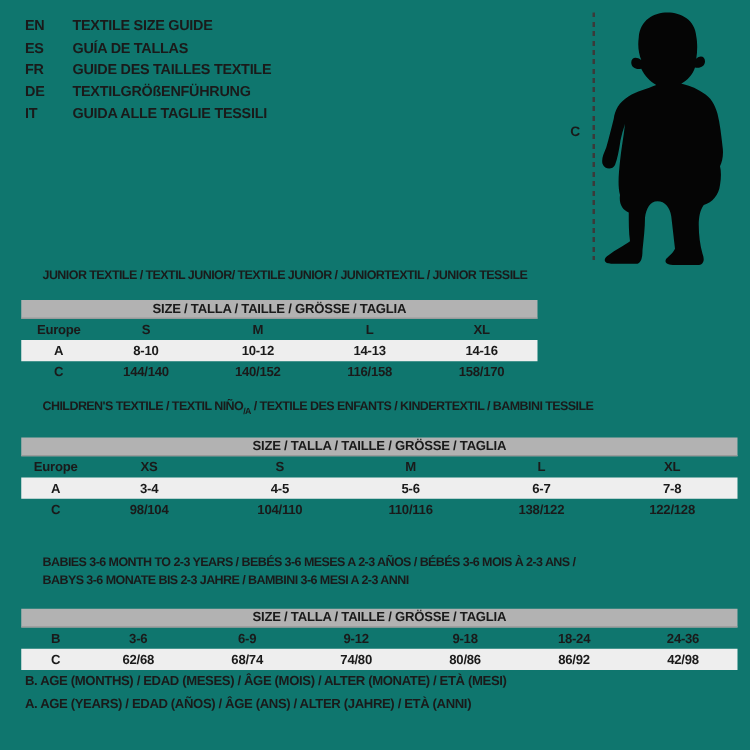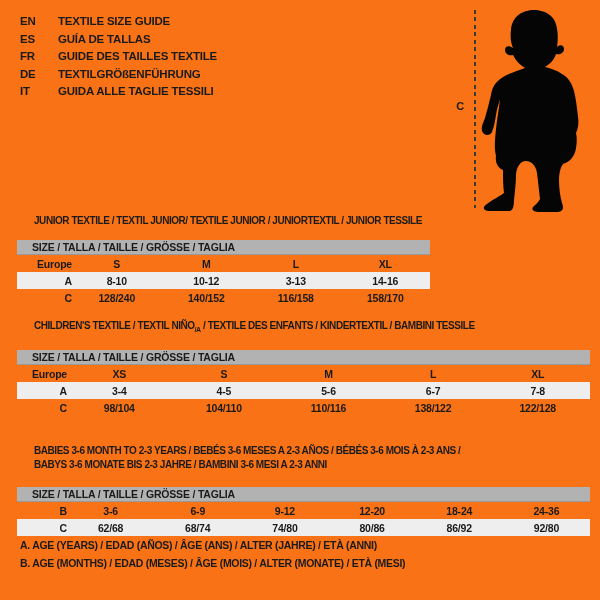--- a/index.html
+++ b/index.html
@@ -1,17 +1,17 @@
 <!DOCTYPE html>
 <html style="--header_bar: #b2b2b2; --alt_row: #eeeeee; --text: #1a1a1a; --silhouette: #050505;"><head>
 <meta charset="utf-8">
 <style>
   html,body{margin:0;padding:0;background:#fff;}
   .page{
-    position:relative;width:600px;height:600px;background:#f97316;overflow:hidden;
+    position:relative;width:600px;height:600px;background:#0f766e;overflow:hidden;
     font-family:"Liberation Sans",sans-serif;font-weight:700;
     color:var(--text,#1a1a1a);letter-spacing:-0.2px;
   }
   
   .lang-list{position:absolute;left:20px;top:13px;}
   .lang-row{display:grid;grid-template-columns:38px auto;height:17.5px;line-height:17.5px;font-size:11.5px;}
   
   .figure{position:absolute;left:0;top:0;}
   .measure-label{position:absolute;left:452px;top:100px;width:16px;text-align:center;font-size:11px;}
   .dash-line{
@@ -26,28 +26,28 @@
   #block2{left:17px;top:319px;width:573px;}
   #block3{left:17px;top:444px;width:573px;}
   .tbl-title{margin:0 0 0 17px;font-size:10px;letter-spacing:-0.45px;line-height:14px;white-space:nowrap;}
   .sub{font-size:7px;vertical-align:sub;}
   #block1 .size-table{margin-top:12px;}
   #block2 .size-table{margin-top:13px;}
   #block3 .size-table{margin-top:15px;}
   .size-table{width:100%;}
   .hdr{
     background:var(--header_bar,#b2b2b2);height:14px;line-height:14px;
-    padding-left:15px;font-size:10.5px;border-bottom:1px solid #999;white-space:nowrap;
+    padding-left:0;font-size:10.5px;border-bottom:1px solid #999;white-space:nowrap;text-align:center;
   }
   .row{display:grid;height:17px;align-items:center;font-size:10.5px;text-align:center;}
   .row.alt{background:var(--alt_row,#eeeeee);}
   .t1 .row{grid-template-columns:55px repeat(4,1fr);}
   .t2 .row{grid-template-columns:50px repeat(5,1fr);}
   .t3 .row{grid-template-columns:50px repeat(6,1fr);}
-  .row .lbl{text-align:right;padding-left:5px;}
+  .row .lbl{text-align:center;padding-left:5px;}
   
   .notes{position:absolute;left:20px;top:537px;}
   .note-line{height:17.5px;line-height:17.5px;font-size:10.5px;letter-spacing:-0.3px;white-space:nowrap;}
 </style>
 </head>
 <body>
 
 <div class="page">
 
   <div class="lang-list">
@@ -110,26 +110,26 @@
         <span class="lbl">Europe</span>
         <span>S</span>
         <span>M</span>
         <span>L</span>
         <span>XL</span>
       </div>
       <div class="row alt">
         <span class="lbl">A</span>
         <span>8-10</span>
         <span>10-12</span>
-        <span>3-13</span>
+        <span>14-13</span>
         <span>14-16</span>
       </div>
       <div class="row">
         <span class="lbl">C</span>
-        <span>128/240</span>
+        <span>144/140</span>
         <span>140/152</span>
         <span>116/158</span>
         <span>158/170</span>
       </div>
     </div>
   </section>
 
   <section class="block" id="block2">
     <h2 class="tbl-title"><span>CHILDREN'S TEXTILE / TEXTIL NIÑO</span><span class="sub">/A</span><span> / TEXTILE DES ENFANTS / KINDERTEXTIL / BAMBINI TESSILE</span></h2>
     <div class="size-table t2">
@@ -166,34 +166,34 @@
       <div>BABIES 3-6 MONTH TO 2-3 YEARS / BEBÉS 3-6 MESES A 2-3 AÑOS / BÉBÉS 3-6 MOIS À 2-3 ANS /</div>
       <div>BABYS 3-6 MONATE BIS 2-3 JAHRE / BAMBINI 3-6 MESI A 2-3 ANNI</div>
     </h2>
     <div class="size-table t3">
       <div class="hdr">SIZE / TALLA / TAILLE / GRÖSSE / TAGLIA</div>
       <div class="row">
         <span class="lbl">B</span>
         <span>3-6</span>
         <span>6-9</span>
         <span>9-12</span>
-        <span>12-20</span>
+        <span>9-18</span>
         <span>18-24</span>
         <span>24-36</span>
       </div>
       <div class="row alt">
         <span class="lbl">C</span>
         <span>62/68</span>
         <span>68/74</span>
         <span>74/80</span>
         <span>80/86</span>
         <span>86/92</span>
-        <span>92/80</span>
+        <span>42/98</span>
       </div>
     </div>
   </section>
 
   <footer class="notes">
+    <div class="note-line">B. AGE (MONTHS) / EDAD (MESES) / ÂGE (MOIS) / ALTER (MONATE) / ETÀ (MESI)</div>
     <div class="note-line">A. AGE (YEARS) / EDAD (AÑOS) / ÂGE (ANS) / ALTER (JAHRE) / ETÀ (ANNI)</div>
-    <div class="note-line">B. AGE (MONTHS) / EDAD (MESES) / ÂGE (MOIS) / ALTER (MONATE) / ETÀ (MESI)</div>
   </footer>
 
 </div>
 
 </body></html>

